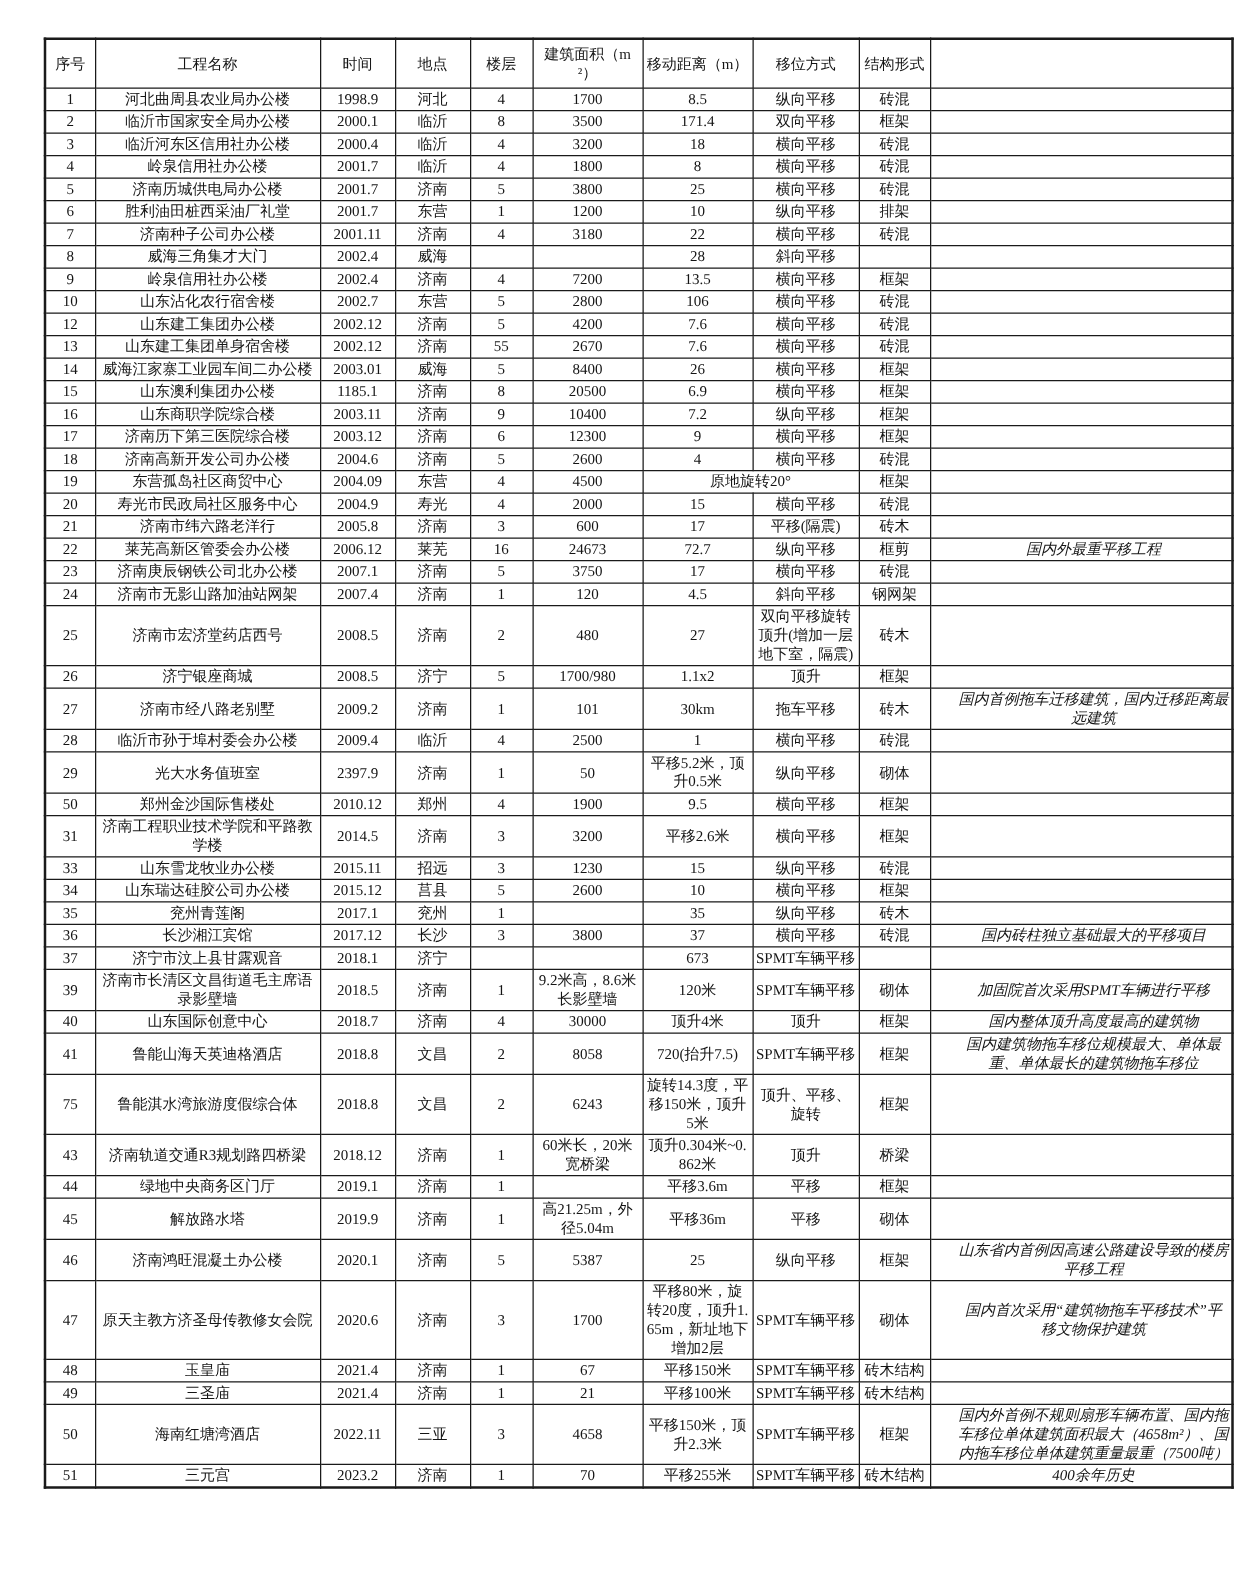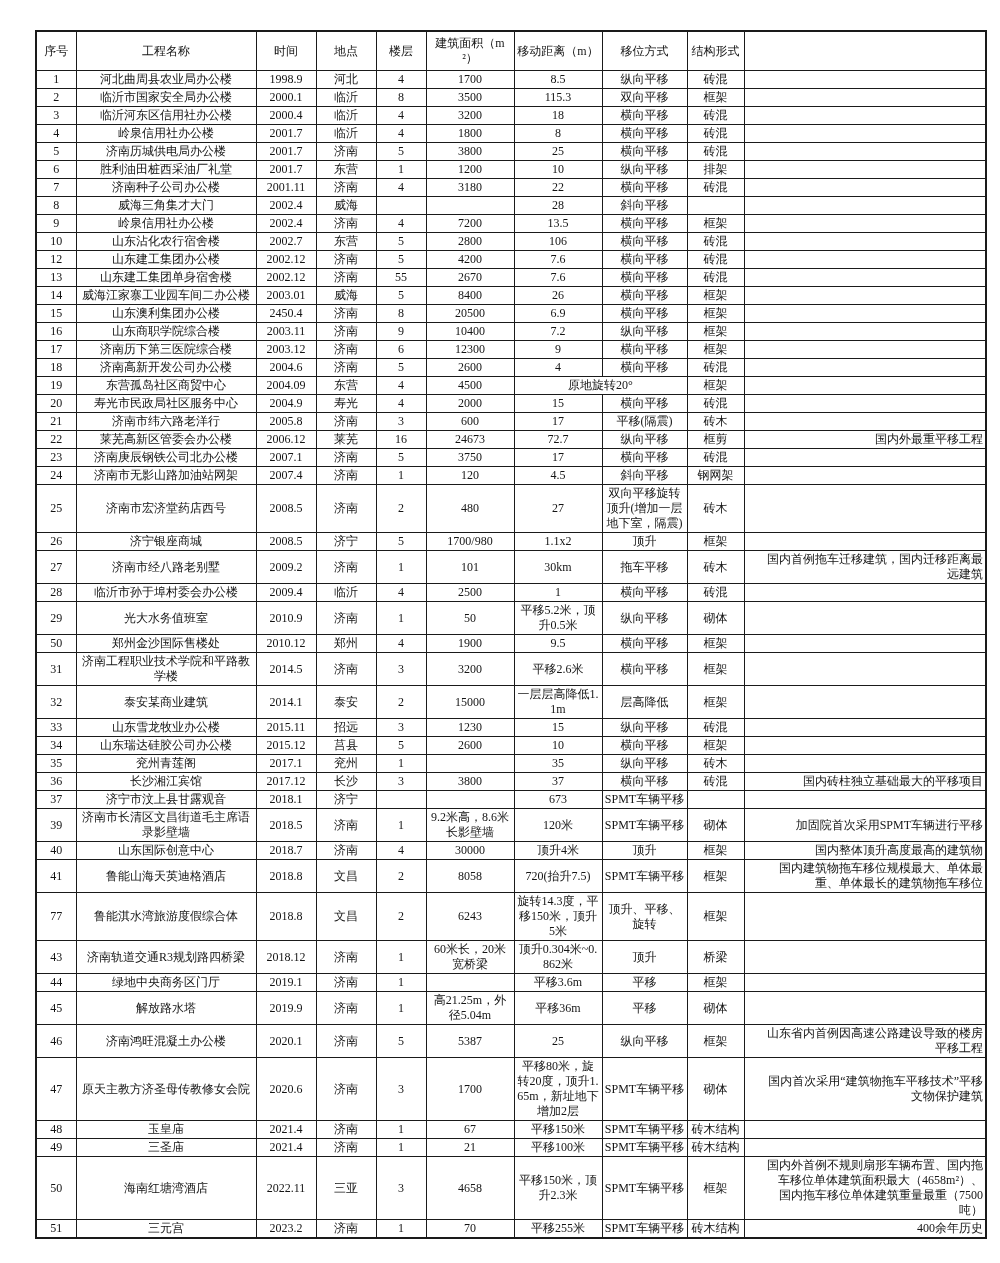--- a/index.html
+++ b/index.html
@@ -31,22 +31,23 @@
     padding: 1px 2px;
     text-align: center;
     vertical-align: middle;
     word-break: break-all;
     overflow: hidden;
   }
   .doc-table thead th {
     height: 36px;
   }
   .doc-table td.col-note {
-    text-align: right;
+    text-align: center;
     padding-left: 22px;
+    font-style: italic;
   }
   .doc-table td.col-no { }
 </style>
 </head>
 <body>
 
 <div>
   <table class="doc-table">
     <colgroup>
       <col style="width:40px">
@@ -87,21 +88,21 @@
           <td class="col-structure">砖混</td>
           <td class="col-note"></td>
         </tr>
         <tr>
           <td class="col-no">2</td>
           <td class="col-name">临沂市国家安全局办公楼</td>
           <td class="col-time">2000.1</td>
           <td class="col-place">临沂</td>
           <td class="col-floors">8</td>
           <td class="col-area">3500</td>
-          <td class="col-distance">115.3</td>
+          <td class="col-distance">171.4</td>
           <td class="col-method">双向平移</td>
           <td class="col-structure">框架</td>
           <td class="col-note"></td>
         </tr>
         <tr>
           <td class="col-no">3</td>
           <td class="col-name">临沂河东区信用社办公楼</td>
           <td class="col-time">2000.4</td>
           <td class="col-place">临沂</td>
           <td class="col-floors">4</td>
@@ -227,21 +228,21 @@
           <td class="col-floors">5</td>
           <td class="col-area">8400</td>
           <td class="col-distance">26</td>
           <td class="col-method">横向平移</td>
           <td class="col-structure">框架</td>
           <td class="col-note"></td>
         </tr>
         <tr>
           <td class="col-no">15</td>
           <td class="col-name">山东澳利集团办公楼</td>
-          <td class="col-time">2450.4</td>
+          <td class="col-time">1185.1</td>
           <td class="col-place">济南</td>
           <td class="col-floors">8</td>
           <td class="col-area">20500</td>
           <td class="col-distance">6.9</td>
           <td class="col-method">横向平移</td>
           <td class="col-structure">框架</td>
           <td class="col-note"></td>
         </tr>
         <tr>
           <td class="col-no">16</td>
@@ -394,21 +395,21 @@
           <td class="col-floors">4</td>
           <td class="col-area">2500</td>
           <td class="col-distance">1</td>
           <td class="col-method">横向平移</td>
           <td class="col-structure">砖混</td>
           <td class="col-note"></td>
         </tr>
         <tr>
           <td class="col-no">29</td>
           <td class="col-name">光大水务值班室</td>
-          <td class="col-time">2010.9</td>
+          <td class="col-time">2397.9</td>
           <td class="col-place">济南</td>
           <td class="col-floors">1</td>
           <td class="col-area">50</td>
           <td class="col-distance">平移5.2米，顶升0.5米</td>
           <td class="col-method">纵向平移</td>
           <td class="col-structure">砌体</td>
           <td class="col-note"></td>
         </tr>
         <tr>
           <td class="col-no">50</td>
@@ -424,32 +425,20 @@
         </tr>
         <tr>
           <td class="col-no">31</td>
           <td class="col-name">济南工程职业技术学院和平路教学楼</td>
           <td class="col-time">2014.5</td>
           <td class="col-place">济南</td>
           <td class="col-floors">3</td>
           <td class="col-area">3200</td>
           <td class="col-distance">平移2.6米</td>
           <td class="col-method">横向平移</td>
-          <td class="col-structure">框架</td>
-          <td class="col-note"></td>
-        </tr>
-        <tr>
-          <td class="col-no">32</td>
-          <td class="col-name">泰安某商业建筑</td>
-          <td class="col-time">2014.1</td>
-          <td class="col-place">泰安</td>
-          <td class="col-floors">2</td>
-          <td class="col-area">15000</td>
-          <td class="col-distance">一层层高降低1.1m</td>
-          <td class="col-method">层高降低</td>
           <td class="col-structure">框架</td>
           <td class="col-note"></td>
         </tr>
         <tr>
           <td class="col-no">33</td>
           <td class="col-name">山东雪龙牧业办公楼</td>
           <td class="col-time">2015.11</td>
           <td class="col-place">招远</td>
           <td class="col-floors">3</td>
           <td class="col-area">1230</td>
@@ -536,21 +525,21 @@
           <td class="col-time">2018.8</td>
           <td class="col-place">文昌</td>
           <td class="col-floors">2</td>
           <td class="col-area">8058</td>
           <td class="col-distance">720(抬升7.5)</td>
           <td class="col-method">SPMT车辆平移</td>
           <td class="col-structure">框架</td>
           <td class="col-note">国内建筑物拖车移位规模最大、单体最重、单体最长的建筑物拖车移位</td>
         </tr>
         <tr>
-          <td class="col-no">77</td>
+          <td class="col-no">75</td>
           <td class="col-name">鲁能淇水湾旅游度假综合体</td>
           <td class="col-time">2018.8</td>
           <td class="col-place">文昌</td>
           <td class="col-floors">2</td>
           <td class="col-area">6243</td>
           <td class="col-distance">旋转14.3度，平移150米，顶升5米</td>
           <td class="col-method">顶升、平移、旋转</td>
           <td class="col-structure">框架</td>
           <td class="col-note"></td>
         </tr>

